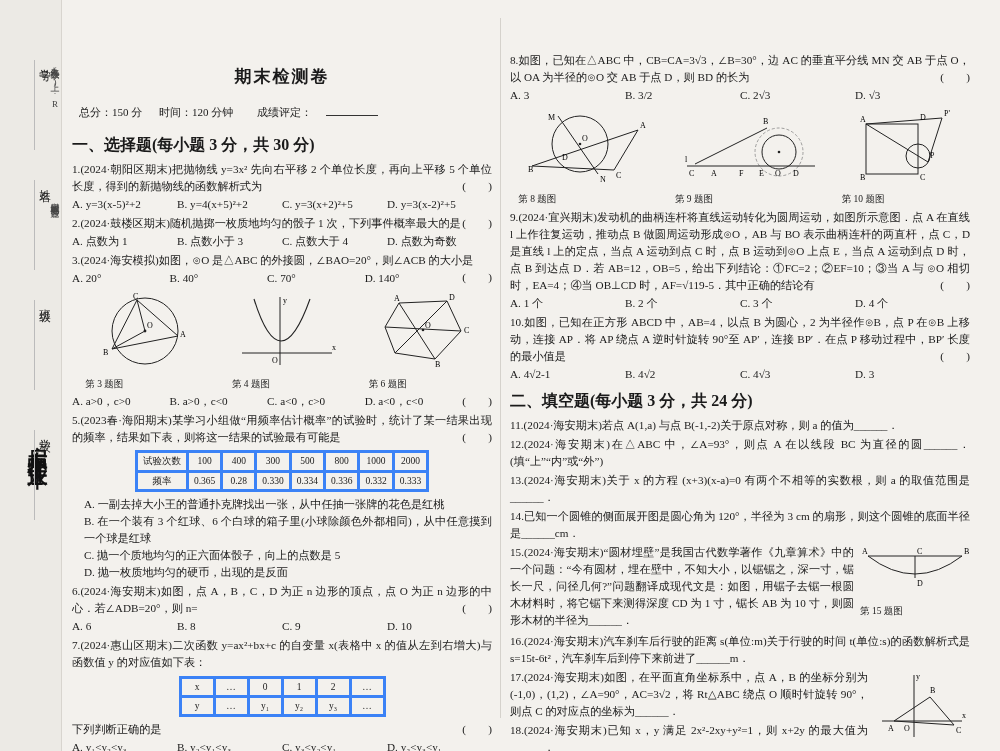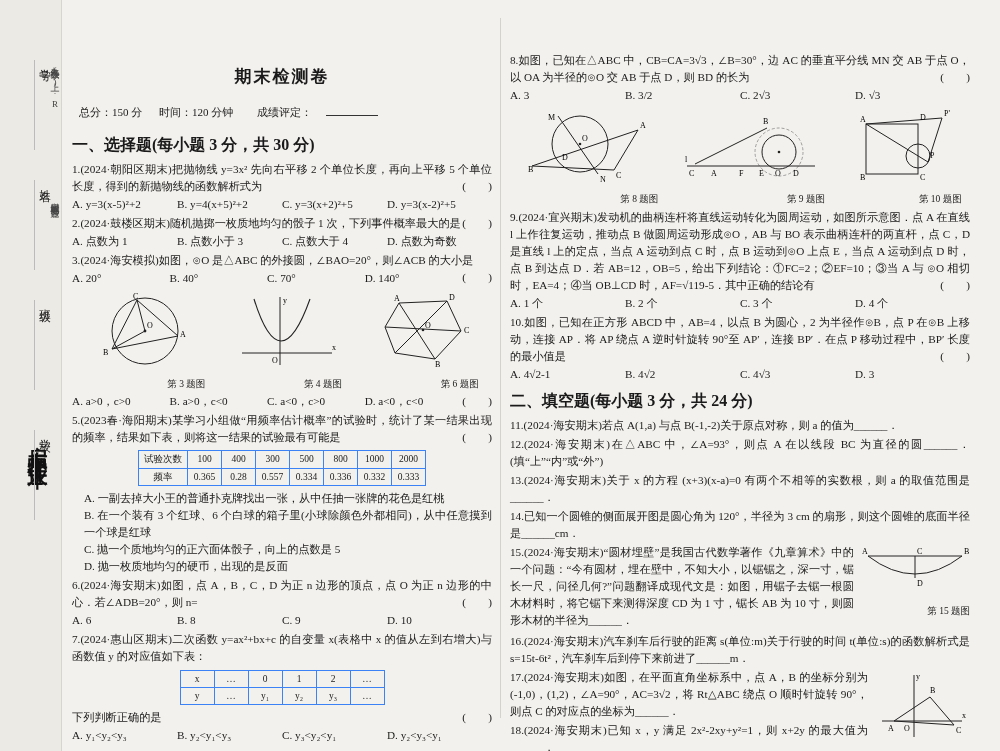--- a/index.html
+++ b/index.html
@@ -56,23 +56,23 @@
   .meta { text-align:left; font-size:11px; margin-bottom:12px; }
   .meta span { margin:0 7px; }
   .uline { display:inline-block; border-bottom:1px solid #333; width:52px; }
   .sec { font-weight:bold; font-size:16px; margin:6px 0 4px 0; }
   .q { margin:2px 0 2px 0; text-indent:0; }
   .q .opts { display:flex; margin-top:1px;justify-content:flex-end; }
   .q .opts span { display:inline-block; }
   .o4 span { width:25%; }
   .paren { float:right; }
   .figs { display:flex; justify-content:space-around; align-items:flex-end; margin:4px 0 2px 0; }
-  .figcap { text-align:right; font-size:9.5px; margin-top:1px; }
+  .figcap { text-align:left; font-size:9.5px; margin-top:1px; }
   table.data { border-collapse:collapse; margin:4px auto; font-size:9.5px; }
-  table.data td { border:1px solid #3b82f6; padding:1px 5px; text-align:center; min-width:34px;}
+  table.data td { border:3px solid #3b82f6; padding:1px 5px; text-align:center; min-width:34px;}
   .indent { padding-left:12px; }
   .footer { position:absolute; bottom:8px; font-size:10px; }
   .footer-left { left:255px; }
   .fig-r { float:right; margin:0 0 2px 6px; text-align:center; }
   .clear { clear:both; }
 </style>
 </head>
 <body>
 
 <div class="page">
@@ -195,21 +195,21 @@
           <td>300</td>
           <td>500</td>
           <td>800</td>
           <td>1000</td>
           <td>2000</td>
         </tr>
         <tr>
           <td>频率</td>
           <td>0.365</td>
           <td>0.28</td>
-          <td>0.557</td>
+          <td>0.330</td>
           <td>0.334</td>
           <td>0.336</td>
           <td>0.332</td>
           <td>0.333</td>
         </tr>
       </tbody>
         </table>
       <div class="indent">A. 一副去掉大小王的普通扑克牌找出一张，从中任抽一张牌的花色是红桃</div>
       <div class="indent">B. 在一个装有 3 个红球、6 个白球的箱子里(小球除颜色外都相同)，从中任意摸到一个球是红球</div>
       <div class="indent">C. 抛一个质地均匀的正六面体骰子，向上的点数是 5</div>

